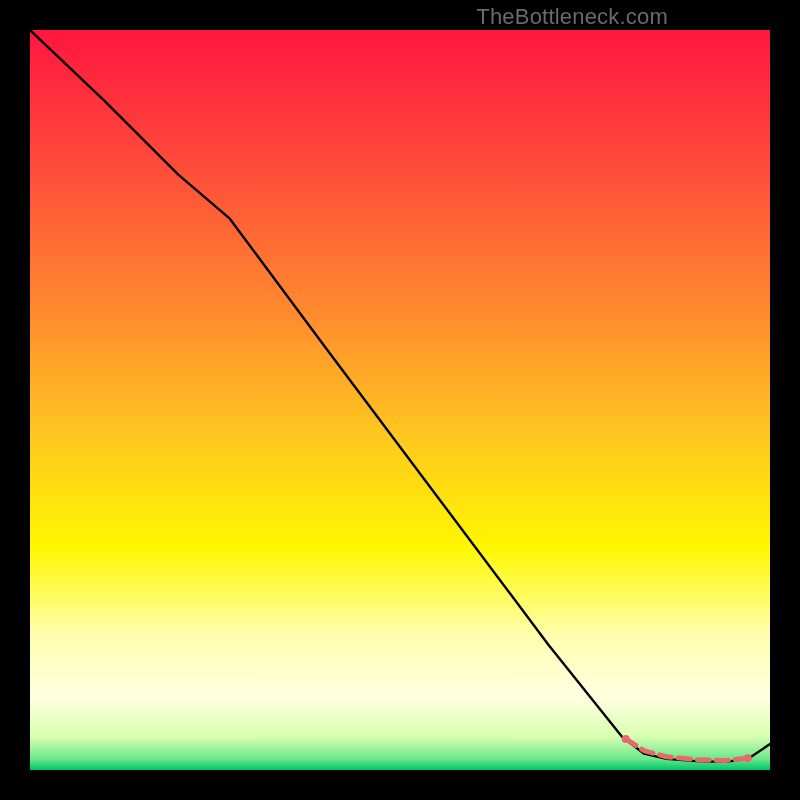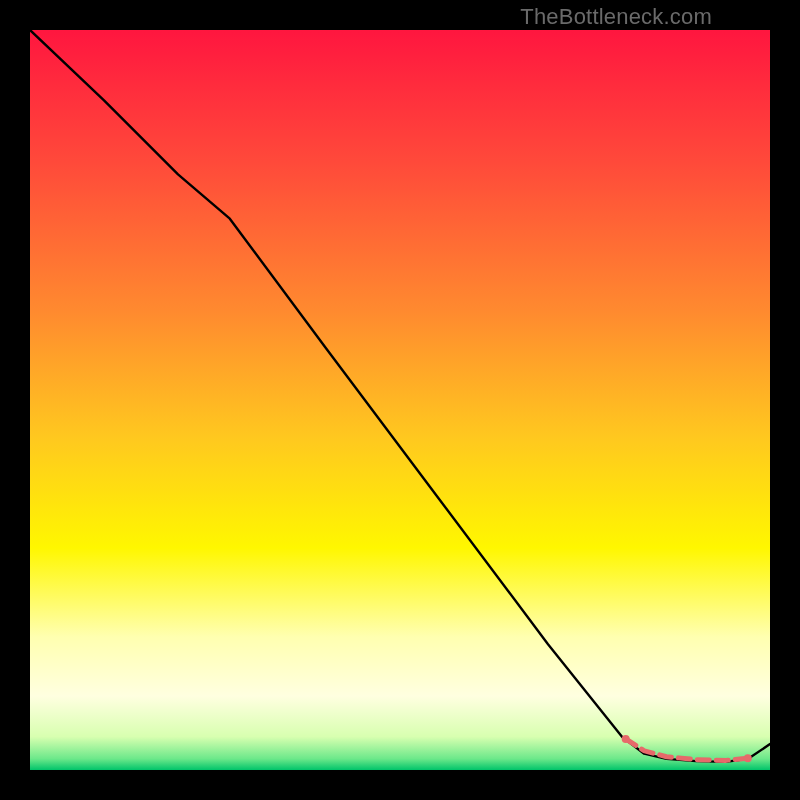--- a/index.html
+++ b/index.html
@@ -8,21 +8,20 @@
     width: 800px;
     height: 800px;
     background: #000;
     font-family: Arial, Helvetica, sans-serif;
     overflow: hidden;
   }
   .wrap {
     position: relative;
     width: 676px;
     height: 800px;
-    padding-left: 44px;
   }
   .watermark {
     position: absolute;
     top: 4px;
     right: 8px;
     color: #6a6a6a;
     font-size: 22px;
     font-weight: 400;
     letter-spacing: 0.2px;
     user-select: none;

